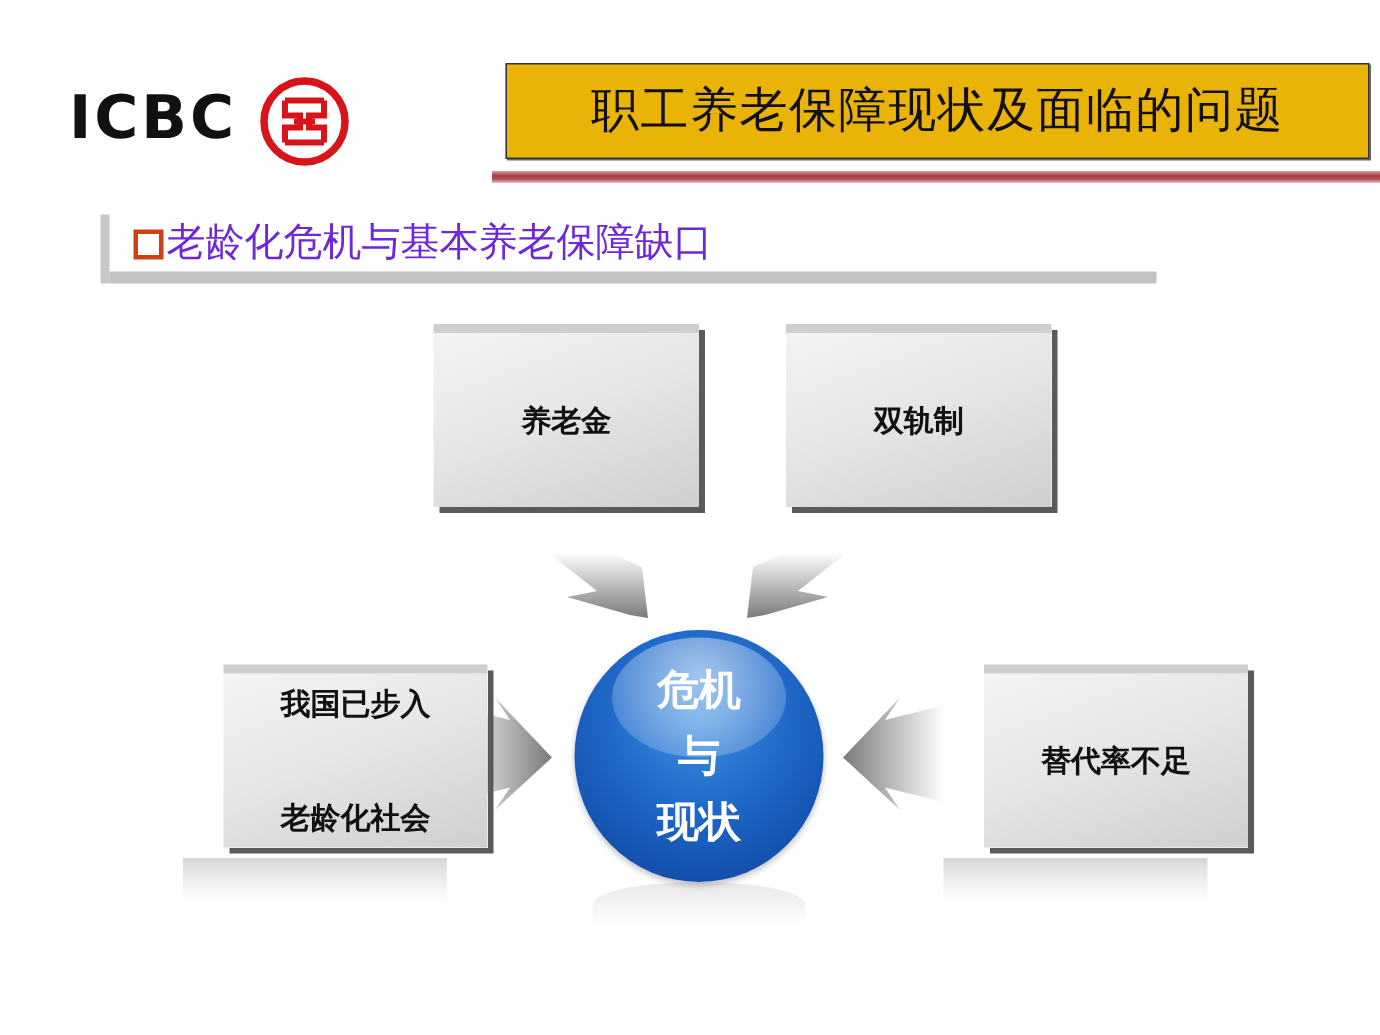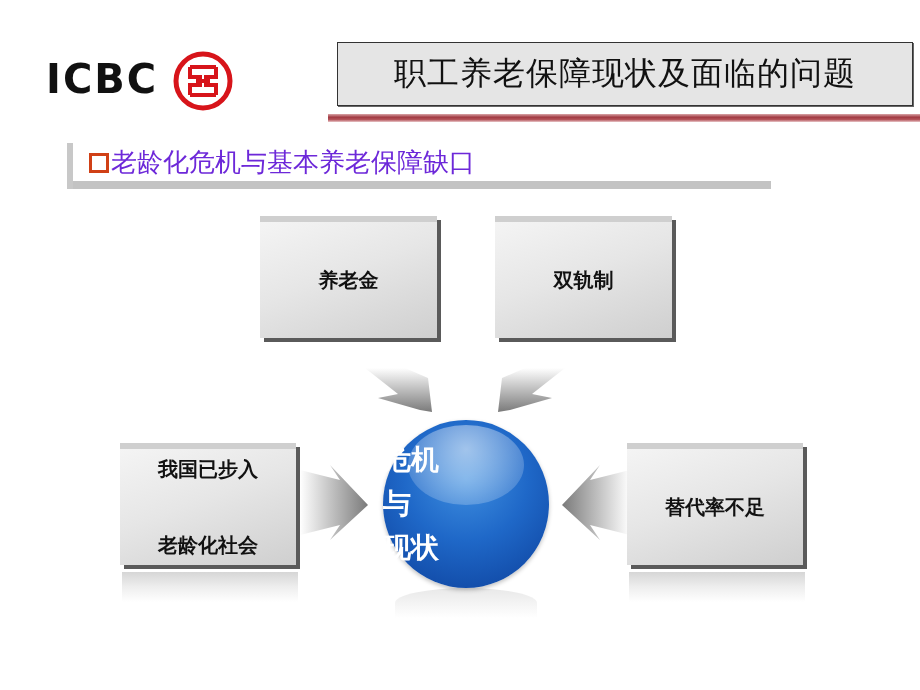--- a/index.html
+++ b/index.html
@@ -6,47 +6,47 @@
     body { width:920px; height:690px; background:#ffffff; position:relative; overflow:hidden;
            font-family:"DejaVu Sans", sans-serif; }
     .abs { position:absolute; }
 
     
     .logo-text { left:46px; top:57px; font-family:"DejaVu Sans", sans-serif; font-size:40px; font-weight:bold;
                  color:#111; letter-spacing:2px; line-height:44px; }
     .logo-mark { left:172px; top:50px; width:62px; height:62px; }
 
     
-    .title-box { left:337px; top:42px; width:574px; height:62px; border:1px solid #333; background:#e5e5e5;
+    .title-box { left:337px; top:42px; width:574px; height:62px; border:1px solid #333; background:#eab308;
                  box-shadow:1px 1px 0 #666; display:flex; align-items:center; justify-content:center; }
     .title-text { font-family:"DejaVu Serif", serif; font-size:32px; color:#111; letter-spacing:1px; }
     .title-rule { left:328px; top:114px; width:592px; height:8px;
                   background:linear-gradient(to bottom,#d9a5a8 0%,#a13a42 40%,#b5545a 70%,#e8c6c8 100%); }
 
     
     .sub-wrap { left:67px; top:143px; width:704px; height:46px; }
     .sub-left-bar { left:0; top:0; width:6px; height:46px; background:#c8c8c8; }
     .sub-bottom-bar { left:6px; top:38px; width:698px; height:8px; background:#c3c3c3; }
     .sub-bullet { left:22px; top:10px; width:14px; height:14px; border:3px solid #d04016; background:#fff; }
     .sub-text { left:44px; top:2px; font-size:26px; color:#6d28d9; line-height:34px; font-family:"DejaVu Serif", serif; }
 
     
     .box { background:linear-gradient(160deg,#f4f4f4 0%,#e6e6e6 45%,#cfcfcf 100%);
            box-shadow:4px 4px 0 #5a5a5a; border-top:6px solid #cfcfcf;
-           display:flex; flex-direction:column; align-items:center; justify-content:center; }
+           display:flex; flex-direction:column; align-items:center; justify-content:center;margin-left:29px; }
     .box-line { font-weight:bold; font-size:20px; color:#111; line-height:40px; }
     .box-reflect { background:linear-gradient(to bottom,#d6d6d6 0%,#eeeeee 50%,#ffffff 100%); }
 
     
     .sphere { left:383px; top:420px; width:166px; height:168px; border-radius:50%;
               background:radial-gradient(circle at 50% 35%,#3f8fe0 0%,#1f68c8 45%,#0c3f9a 100%);
               box-shadow:0 2px 4px rgba(0,0,0,0.25); }
     .sphere-hl { left:408px; top:425px; width:116px; height:80px; border-radius:50%;
                  background:radial-gradient(ellipse at 50% 30%,rgba(255,255,255,0.55),rgba(255,255,255,0.08)); }
-    .sphere-text { left:383px; top:438px; width:166px; color:#fff; font-weight:bold;
+    .sphere-text { left:383px; top:438px; width:166px; text-align:center; color:#fff; font-weight:bold;
                    font-size:28px; line-height:44px; }
     .sphere-reflect { left:395px; top:588px; width:142px; height:30px; border-radius:50% 50% 0 0;
                       background:linear-gradient(to bottom,#e8e8e8,#ffffff); }
   </style>
 </head>
 <body>
 
 <div class="abs logo-text">ICBC</div>
 <svg class="abs logo-mark" viewBox="0 0 62 62">
   <circle cx="31" cy="31" r="27" fill="none" stroke="#d7141a" stroke-width="5"></circle>

